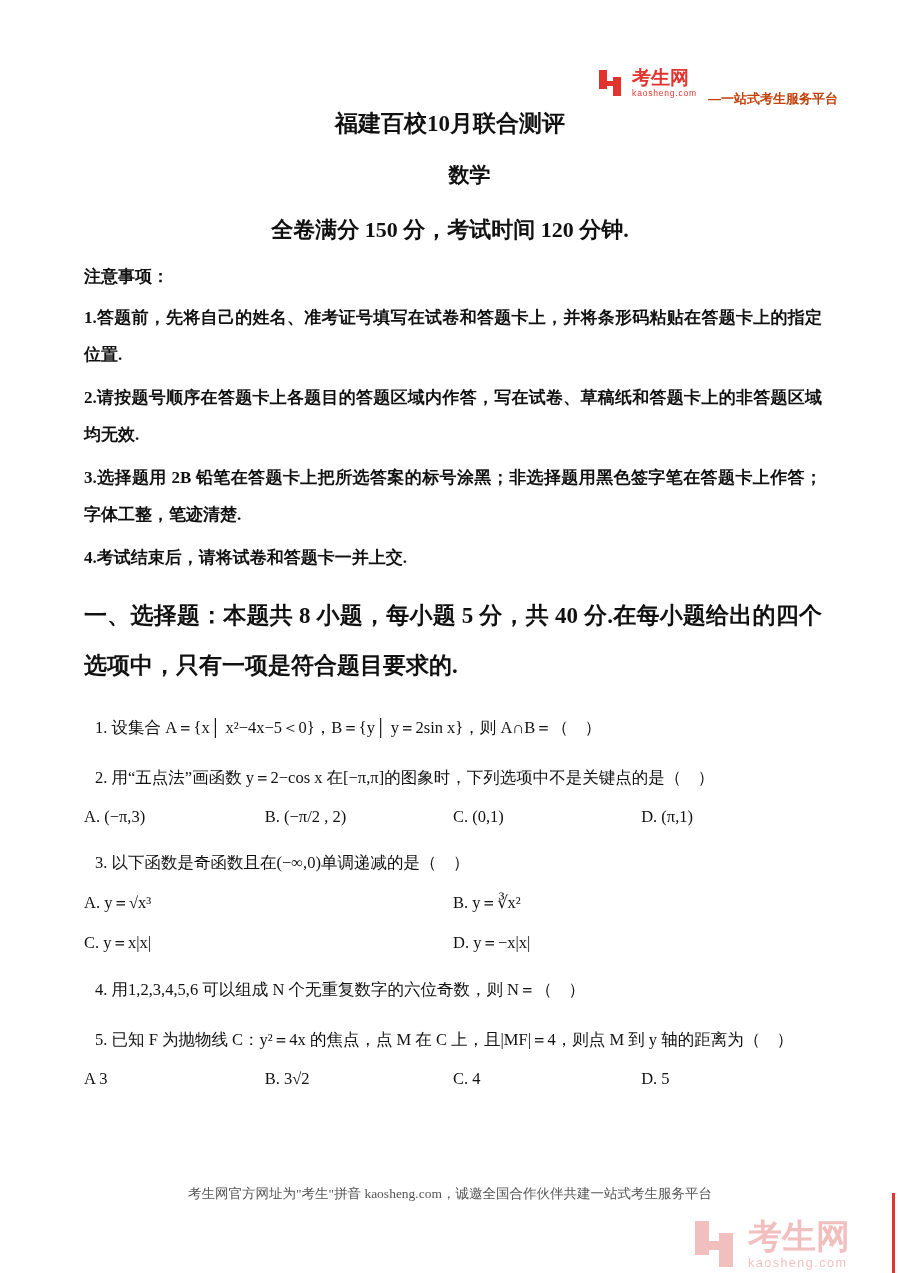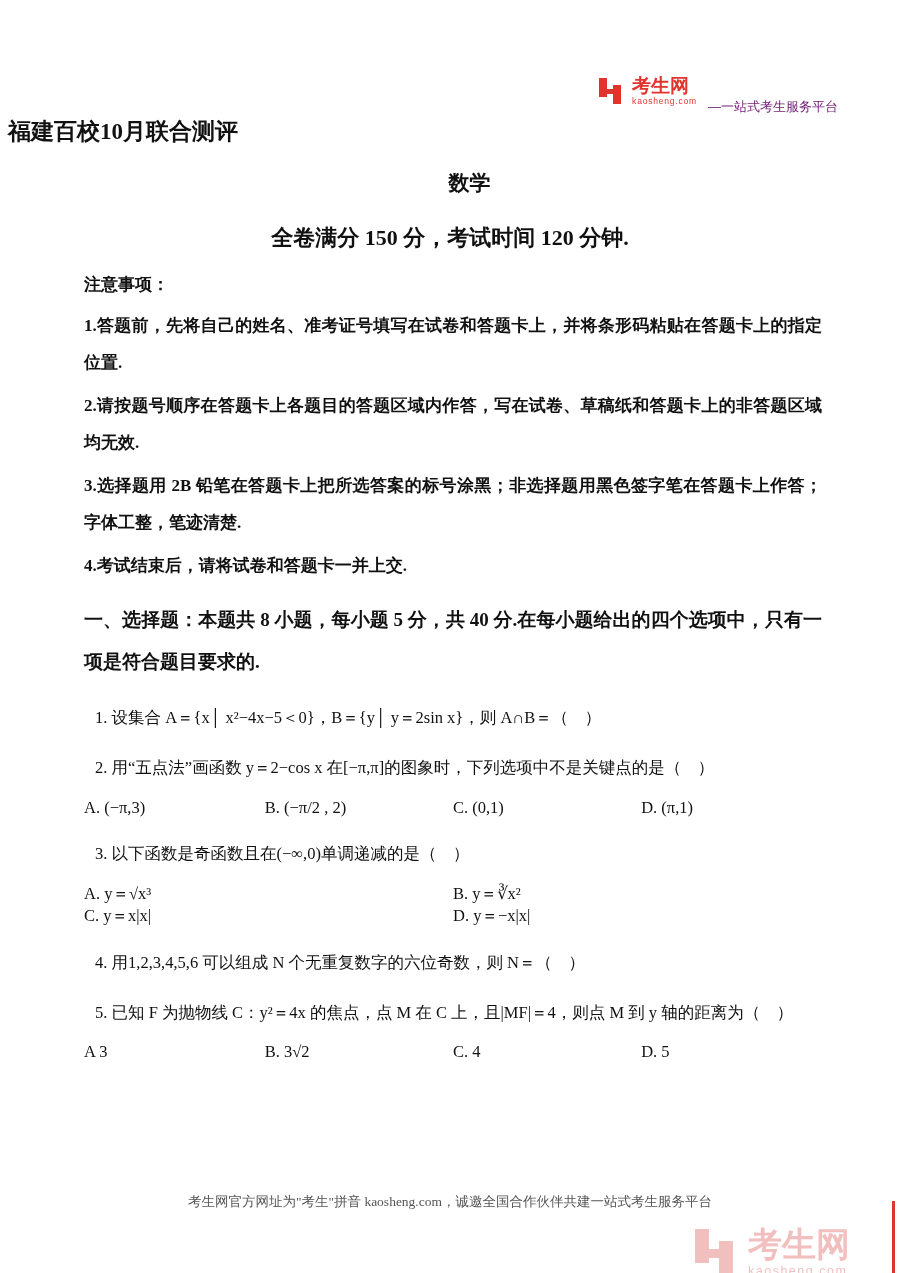--- a/index.html
+++ b/index.html
@@ -15,38 +15,38 @@
     position: absolute; top: 58px; right: 62px;
     display: flex; align-items: center; gap: 9px;
   }
   .ks-icon { position: relative; width: 26px; height: 26px; --c: #e2342e; flex: 0 0 auto; }
   .ks-icon .bar-l { position: absolute; left: 2px; top: 0; width: 8px; height: 19px; background: var(--c); }
   .ks-icon .bar-r { position: absolute; right: 2px; bottom: 0; width: 8px; height: 19px; background: var(--c); }
   .ks-icon .bar-m { position: absolute; left: 9px; top: 11px; width: 8px; height: 5px; background: var(--c); }
   .brand-text { display: flex; flex-direction: column; line-height: 1; }
   .brand-name { color: #e2342e; font-weight: 700; font-size: 19px; font-family: "Liberation Sans", sans-serif; }
   .brand-domain { color: #e2342e; font-size: 8.5px; letter-spacing: 0.8px; margin-top: 2px; font-family: "Liberation Sans", sans-serif; }
-  .brand-tagline { color: #701a75; font-size: 13px; font-weight: 400; margin-left: 2px; font-family: "Liberation Sans", sans-serif; margin-top: 32px; }
+  .brand-tagline { color: #c2410c; font-size: 13px; font-weight: 700; margin-left: 2px; font-family: "Liberation Sans", sans-serif; margin-top: 32px; }
 
   
-  .title { margin: 8px; padding-top: 108px; text-align: left; font-size: 23px; font-weight: 700; }
+  .title { margin: 0; padding-top: 108px; text-align: center; font-size: 23px; font-weight: 700; }
   .subject { margin: 22px 0 0; text-align: center; font-size: 21px; font-weight: 700; padding-left: 39px; }
   .exam-info { margin: 26px 0 0; text-align: center; font-size: 22px; font-weight: 700; }
 
   
   .content { padding: 0 78px 0 84px; }
   .notices-title { margin: 20px 0 12px; font-size: 17px; font-weight: 700; }
   .notice { margin: 7px 0 0; font-size: 17px; font-weight: 600; line-height: 2.15; text-align: justify; }
-  .section-title { margin: 14px 0 0; font-size: 19px; font-weight: 700; line-height: 2.2; text-align: justify; }
+  .section-title { margin: 14px 0 0; font-size: 23px; font-weight: 700; line-height: 2.2; text-align: justify; }
 
   .question { margin-top: 22px; }
   .q-stem { margin: 11px; font-size: 16.5px; line-height: 1.7; }
   .options { margin-top: 15px; display: grid; font-size: 16.5px; }
   .options.cols-4 { grid-template-columns: 24.5% 25.5% 25.5% 24.5%; }
-  .options.cols-2 { grid-template-columns: 50% 50%; }
+  .options.cols-2 { grid-template-columns: 50% 50%; row-gap: 18px; }
   .option { white-space: nowrap; }
 
   
   .footer {
     position: absolute; left: 0; bottom: 70px; width: 100%;
     text-align: center; font-size: 13.5px; color: #555555;
   }
 
   
   .watermark {

